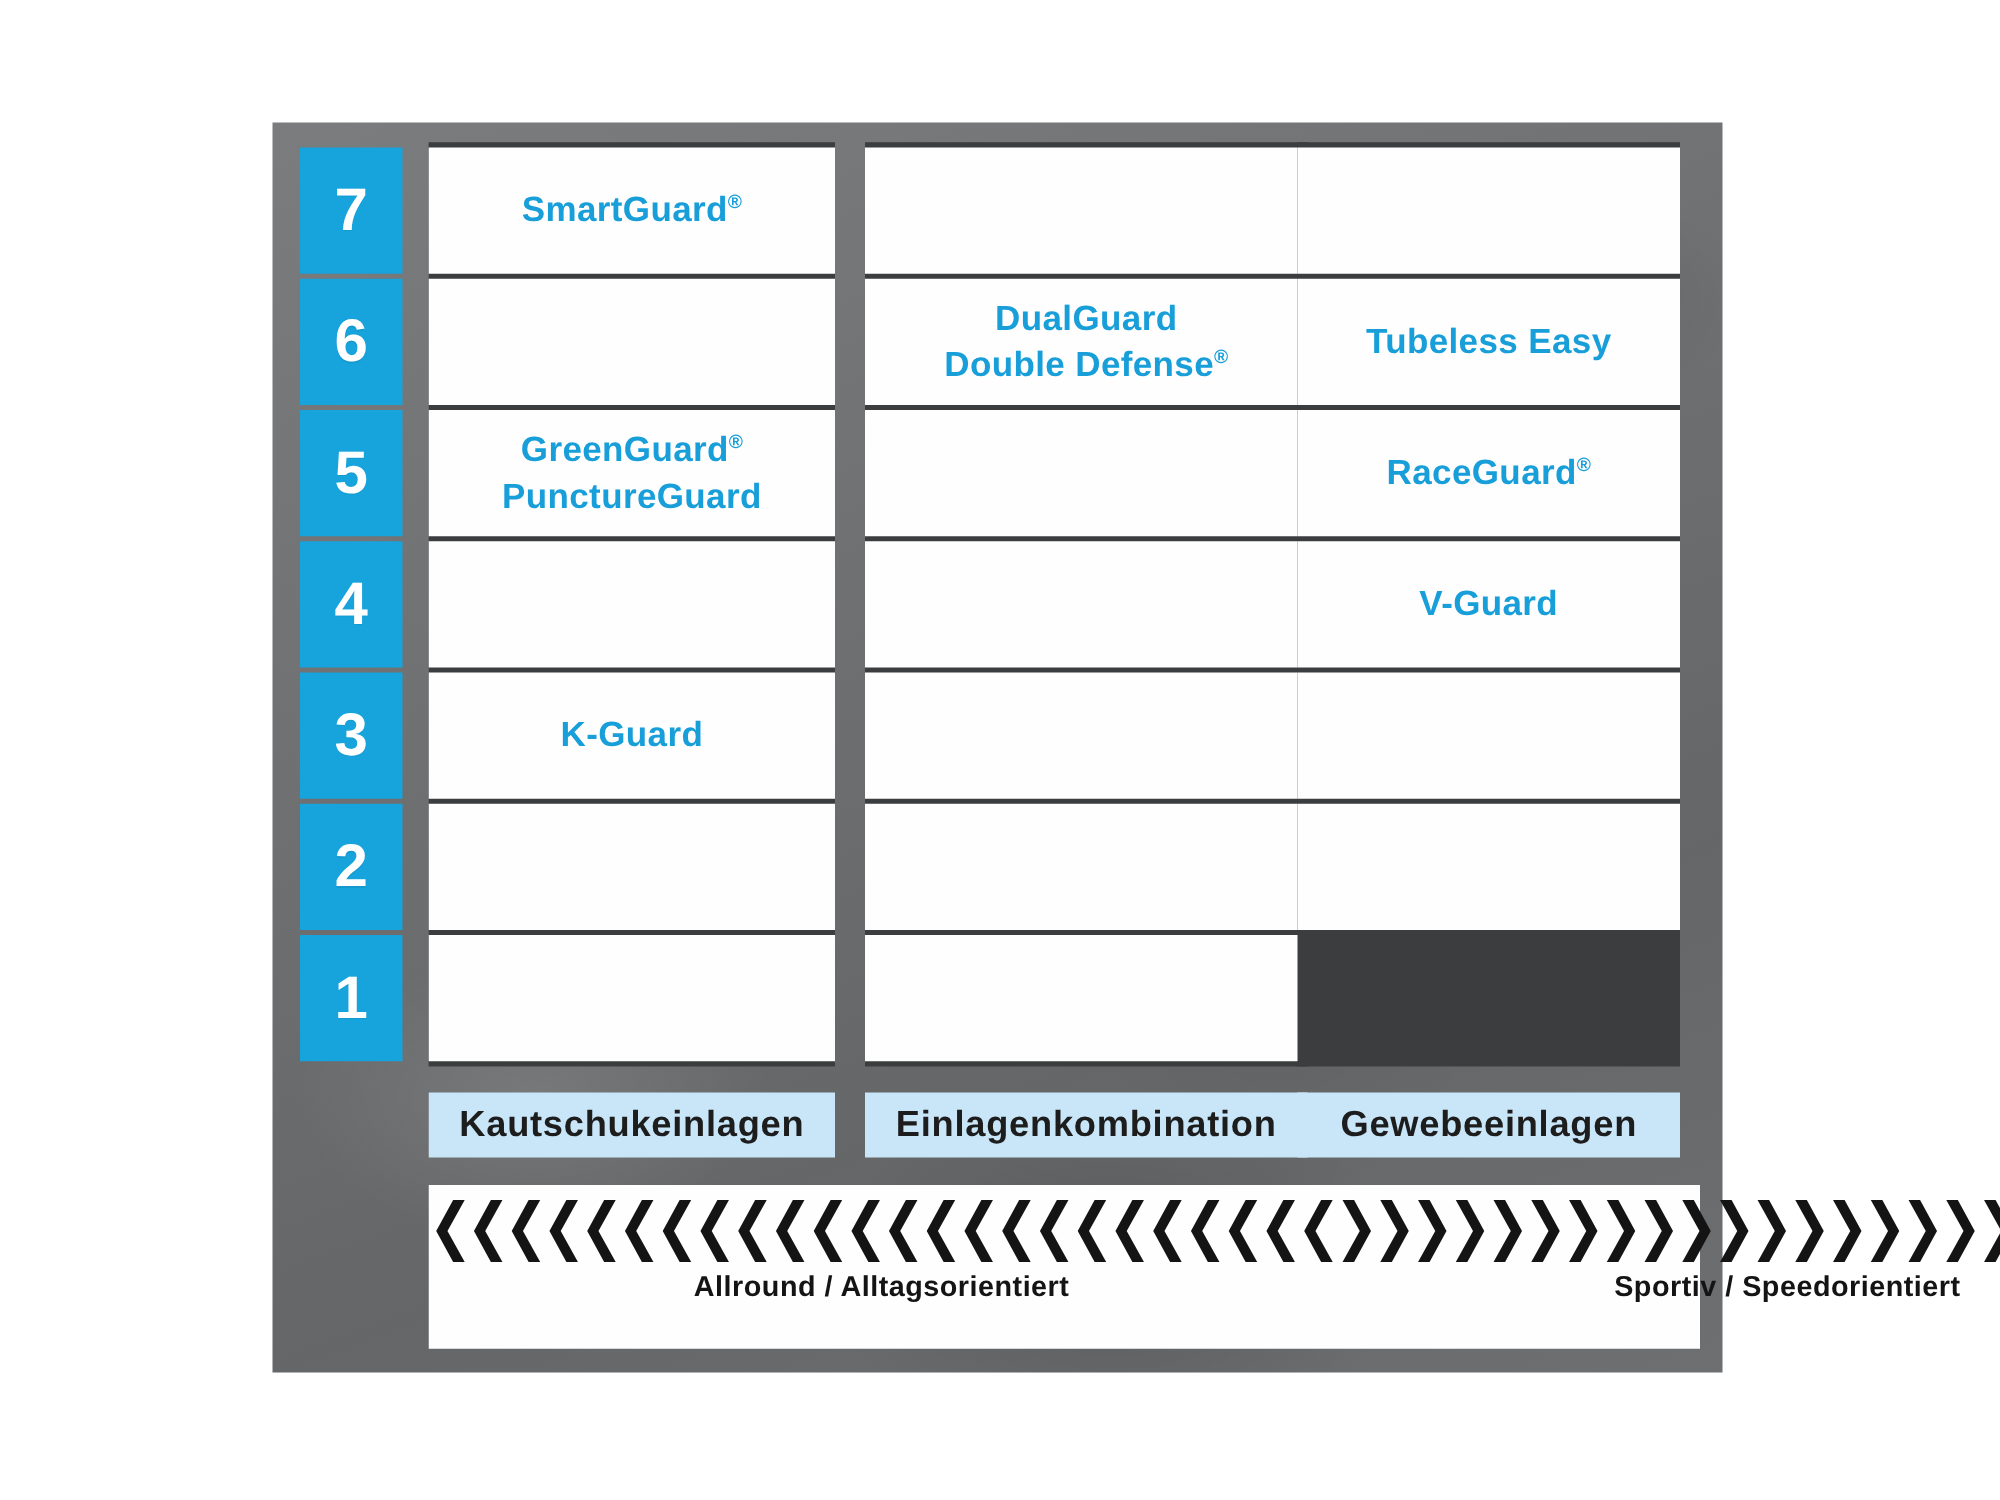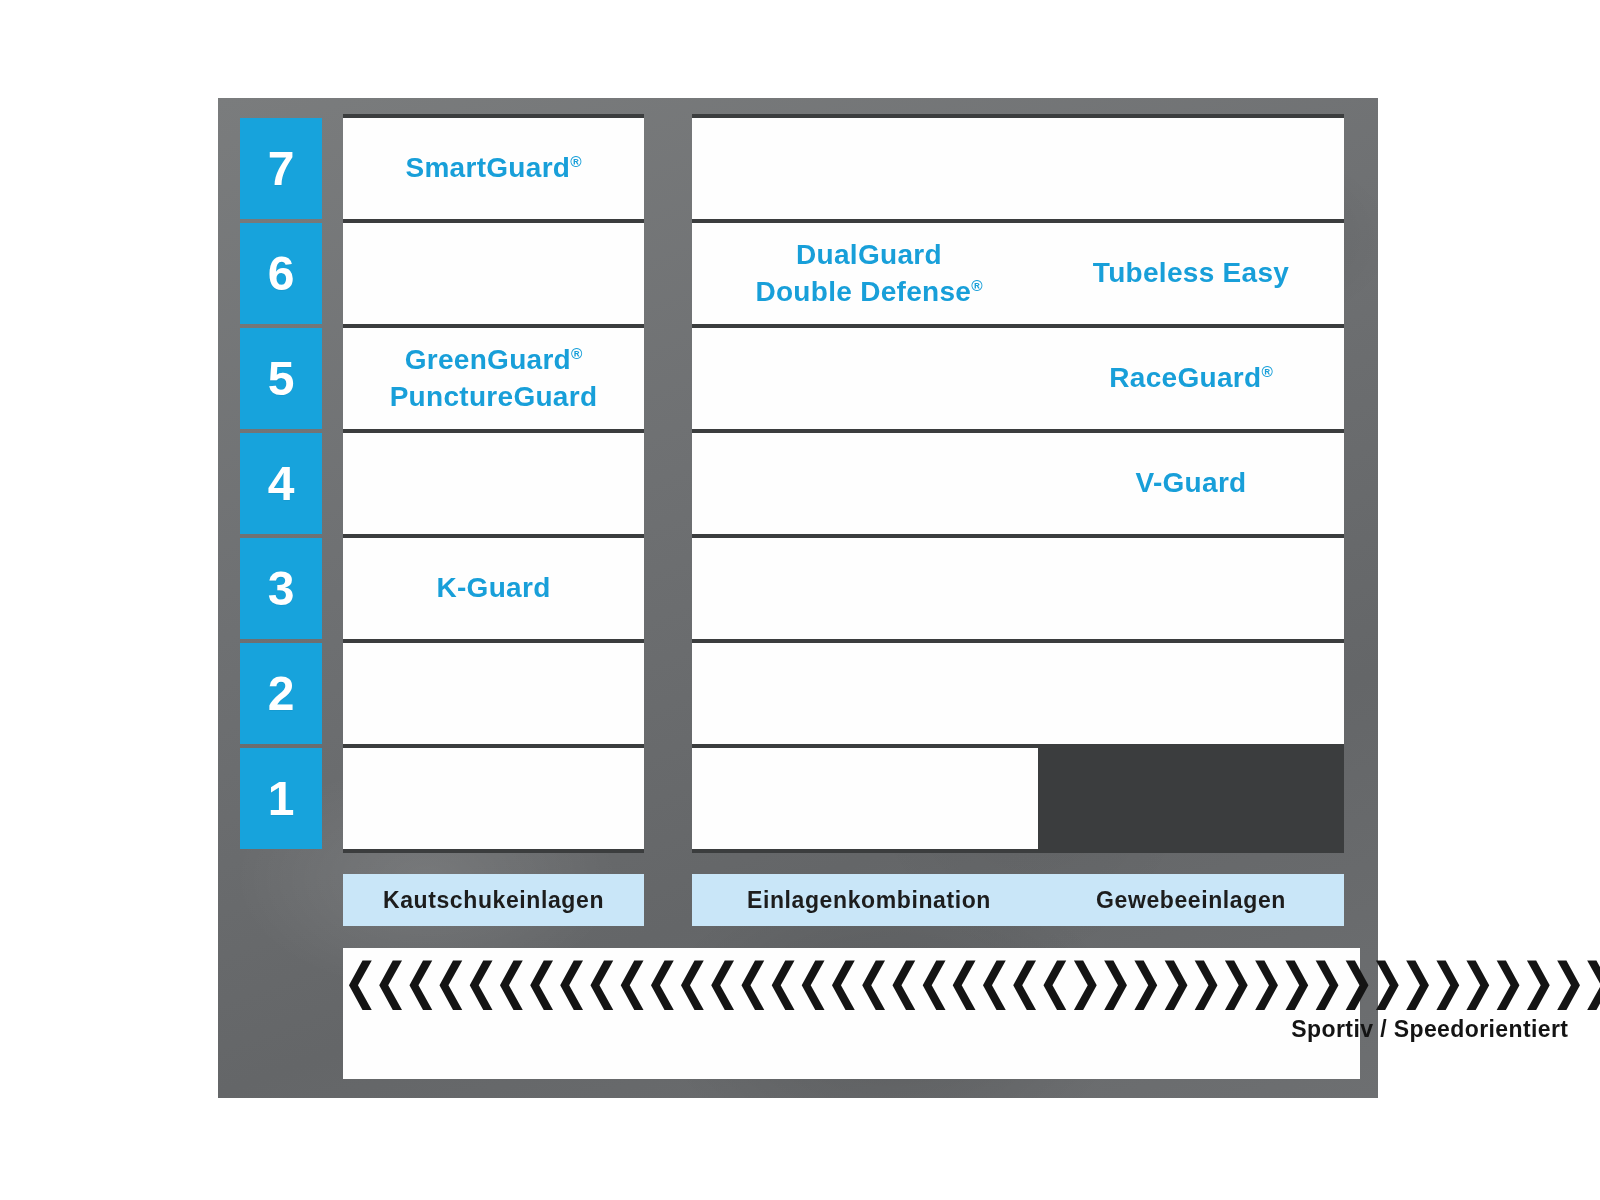--- a/index.html
+++ b/index.html
@@ -58,21 +58,21 @@
     top: 16px;
     height: 739px;
     box-sizing: border-box;
     background: #3b3d3e;
     border-top: 4px solid #3b3d3e;
     border-bottom: 4px solid #3b3d3e;
     display: grid;
     grid-template-rows: repeat(7, 1fr);
     row-gap: 4px;
   }
-  .col-1 { left: 125px; width: 301px; }
+  .col-1 { left: 125px; width: 325px; }
   .col-2 { left: 474px; width: 354px; }
   .col-3 { left: 820px; width: 306px; }
 
   .cell {
     background: #fefefe;
     display: flex;
     align-items: center;
     justify-content: center;
     overflow: hidden;
   }
@@ -97,21 +97,21 @@
     top: 776px;
     height: 52px;
     background: #c9e6f8;
     display: flex;
     align-items: center;
     justify-content: center;
   }
   .cat-label {
     color: #1d1d1d;
     font-weight: bold;
-    font-size: 23px;
+    font-size: 29px;
     letter-spacing: 0.6px;
   }
 
   
   .footer {
     position: absolute;
     left: 125px;
     top: 850px;
     width: 1017px;
     height: 131px;
@@ -251,20 +251,21 @@
   <div class="cat-bar col-2">
     <span class="cat-label">Einlagenkombination</span>
   </div>
   <div class="cat-bar col-3">
     <span class="cat-label">Gewebeeinlagen</span>
   </div>
 
   <div class="footer">
     <div class="axis-half">
       <div class="chevrons">❮❮❮❮❮❮❮❮❮❮❮❮❮❮❮❮❮❮❮❮❮❮❮❮</div>
+      <div class="axis-label">Allround / Alltagsorientiert</div>
     </div>
     <div class="axis-half">
       <div class="chevrons">❯❯❯❯❯❯❯❯❯❯❯❯❯❯❯❯❯❯❯❯❯❯❯❯</div>
       <div class="axis-label">Sportiv / Speedorientiert</div>
     </div>
   </div>
 
 </div>
 
 </body></html>

